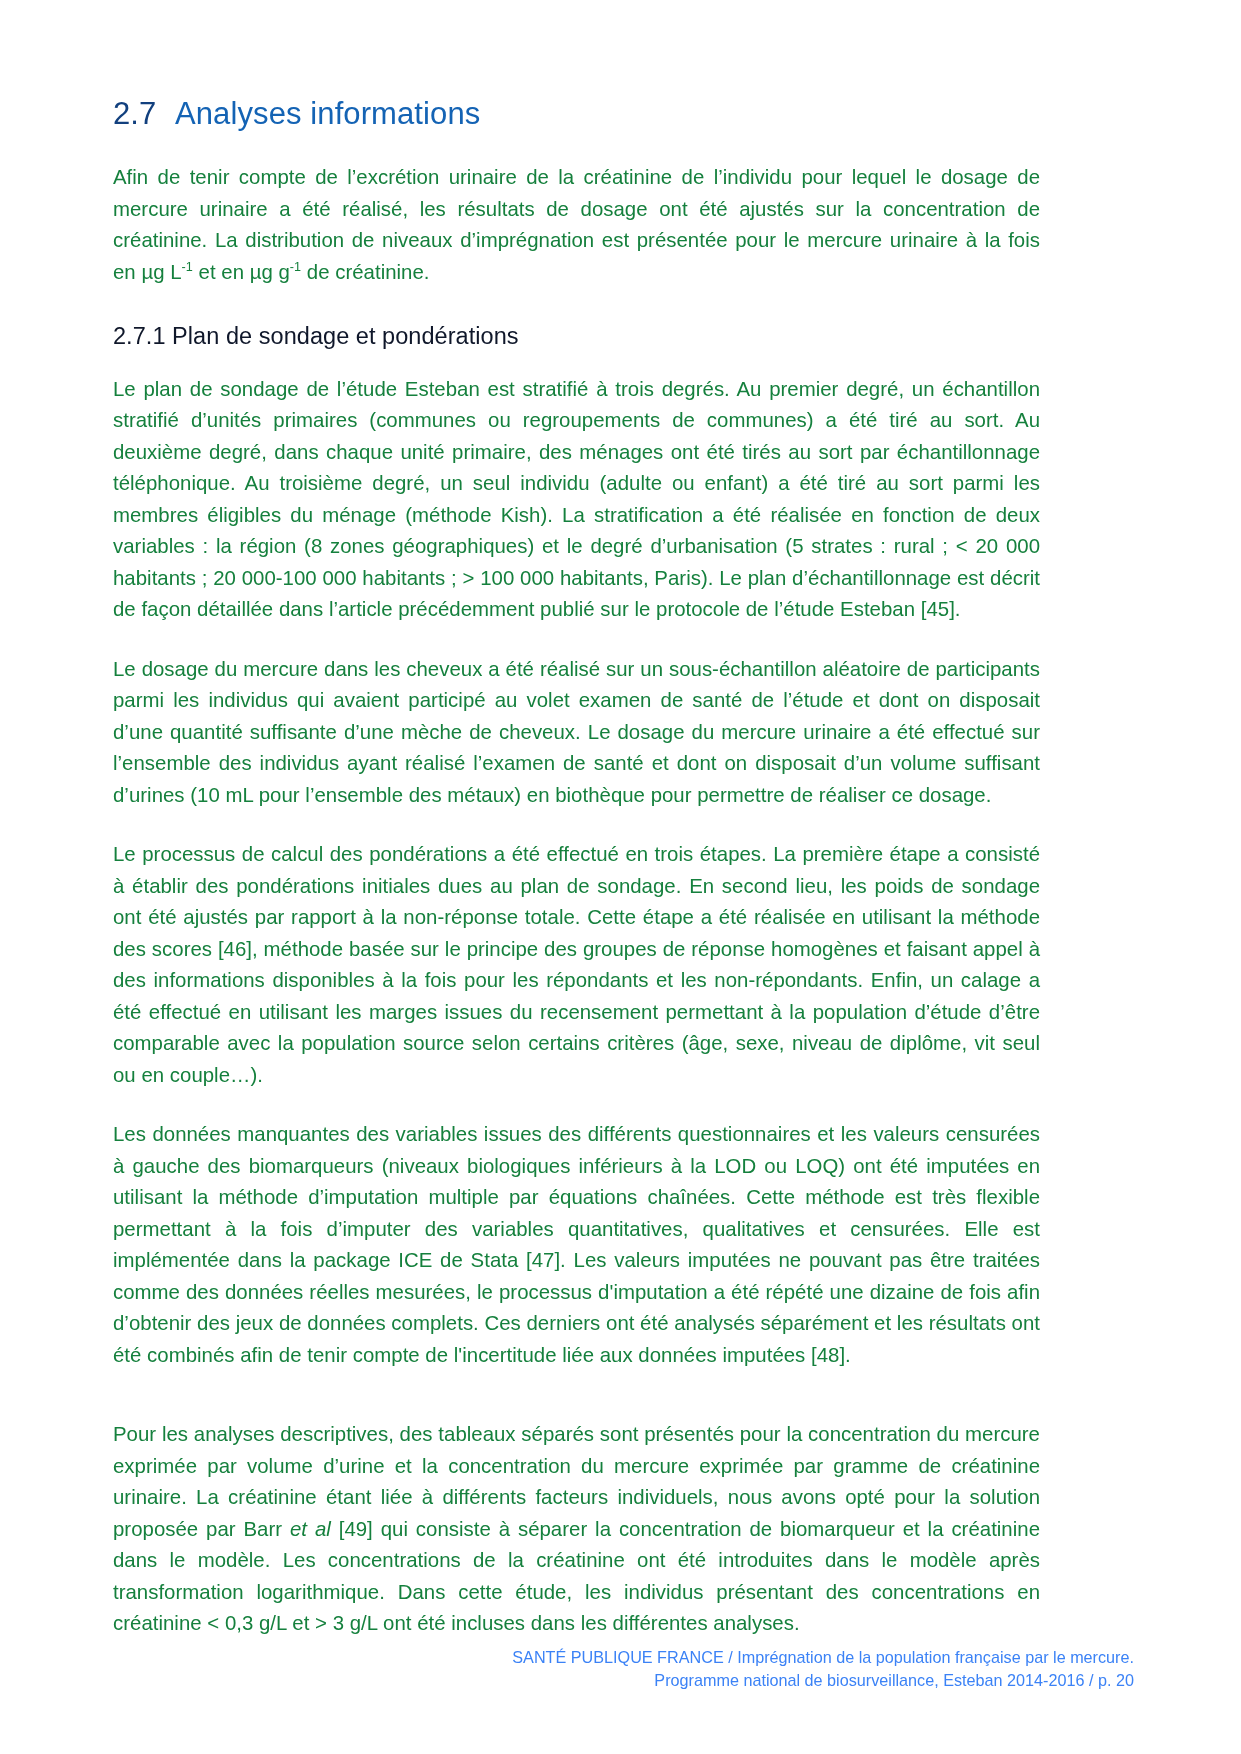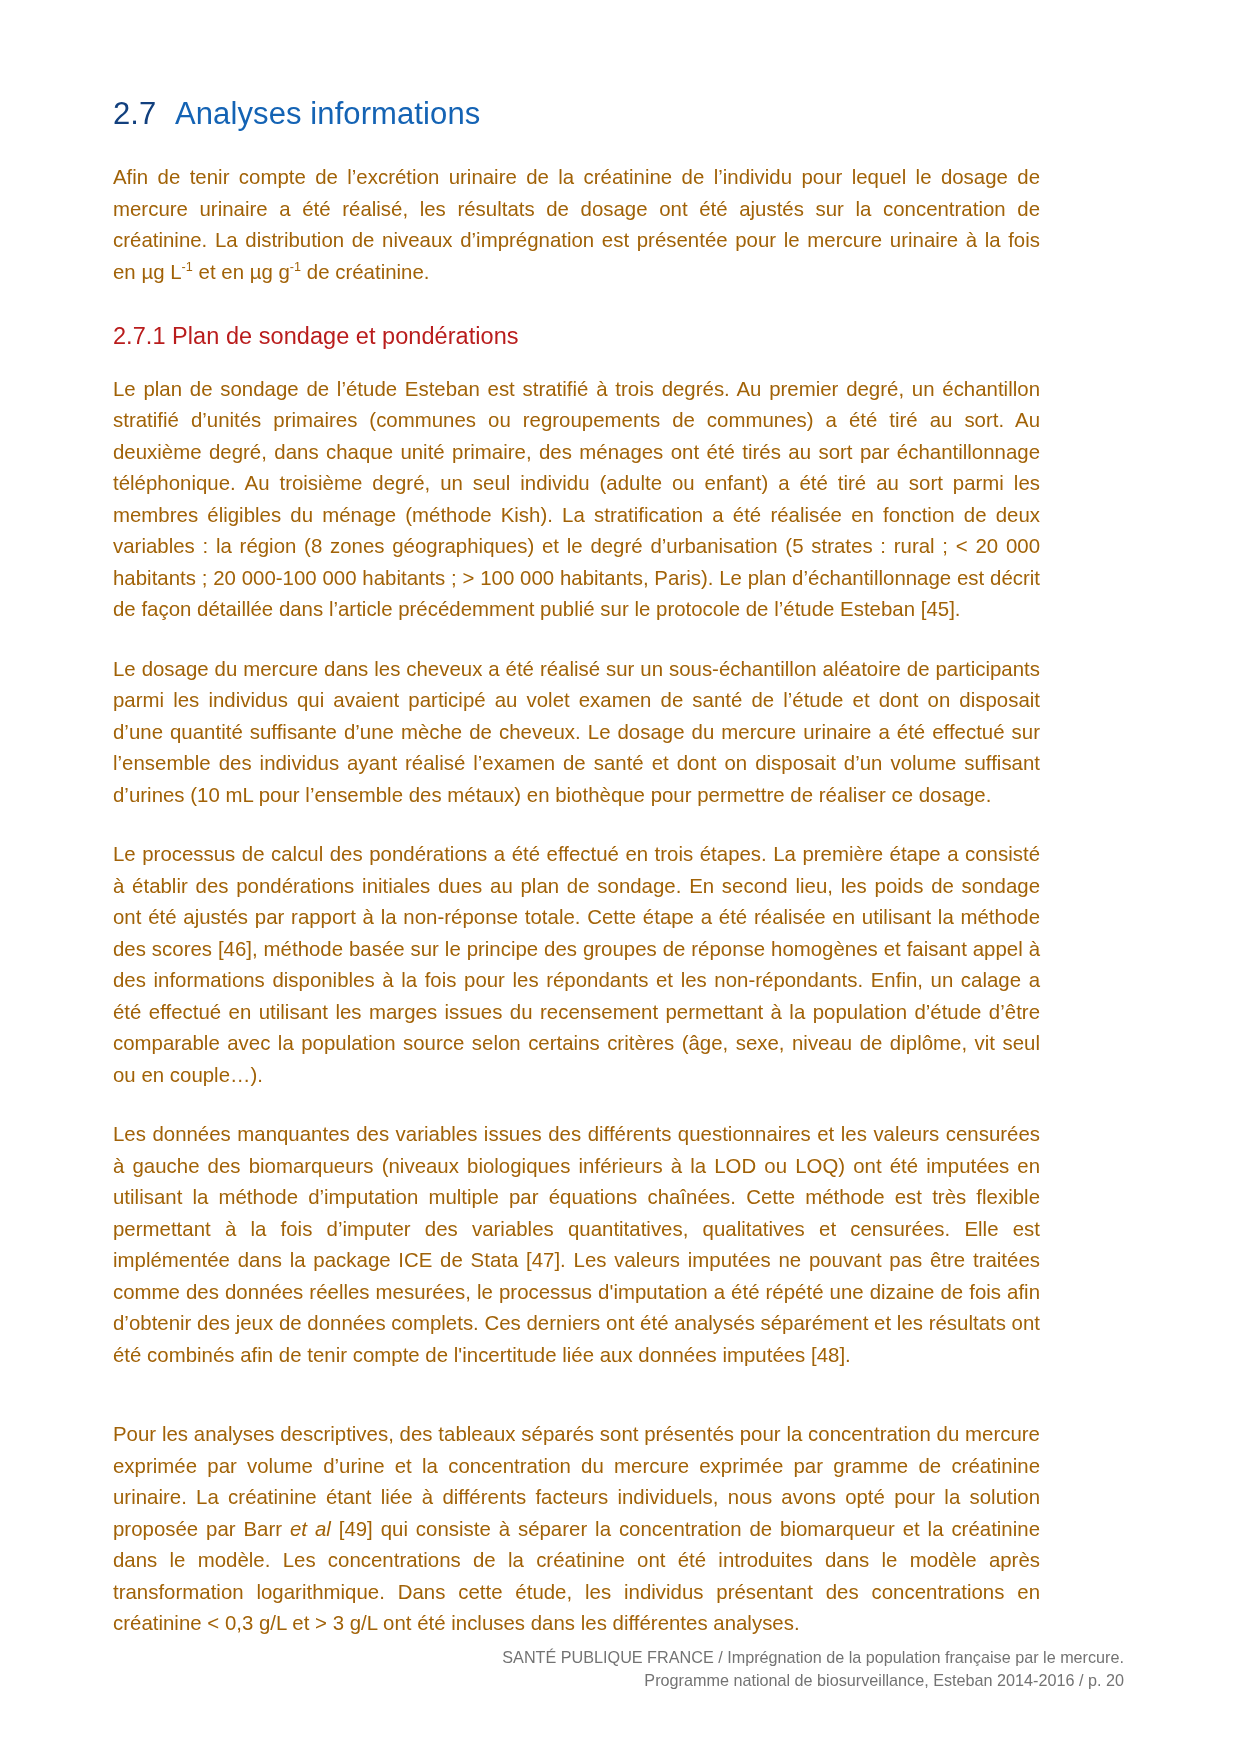--- a/index.html
+++ b/index.html
@@ -34,49 +34,49 @@
     display: flex;
   }
   .h2 .num {
     color: #12407e;
     width: 62px;
     flex: 0 0 62px;
   }
   .h3 {
     font-size: 23.5px;
     font-weight: normal;
-    color: #b91c1c;
+    color: #0f172a;
     margin: 34px 0 22px 0;
     line-height: 1.25;
     letter-spacing: 0.05px;
   }
   
   p.body {
     font-size: 20.4px;
     line-height: 31.5px;
     text-align: justify;
     text-justify: inter-word;
     margin: 0 0 28px 0;
-    color: #a16207;
+    color: #15803d;
     letter-spacing: 0.02px;
   }
   p.body:last-of-type { margin-bottom: 0; margin-top: 48px; }
   sup {
     font-size: 0.62em;
     vertical-align: super;
     line-height: 0;
   }
   em { font-style: italic; }
   
   .footer {
     position: absolute;
-    right: 117px;
+    right: 107px;
     bottom: 62px;
     text-align: right;
-    color: #737373;
+    color: #3b82f6;
     font-size: 16.2px;
     line-height: 23px;
   }
   .footer div { white-space: nowrap; }
 </style>
 </head>
 <body>
 
 <div class="page">
 

